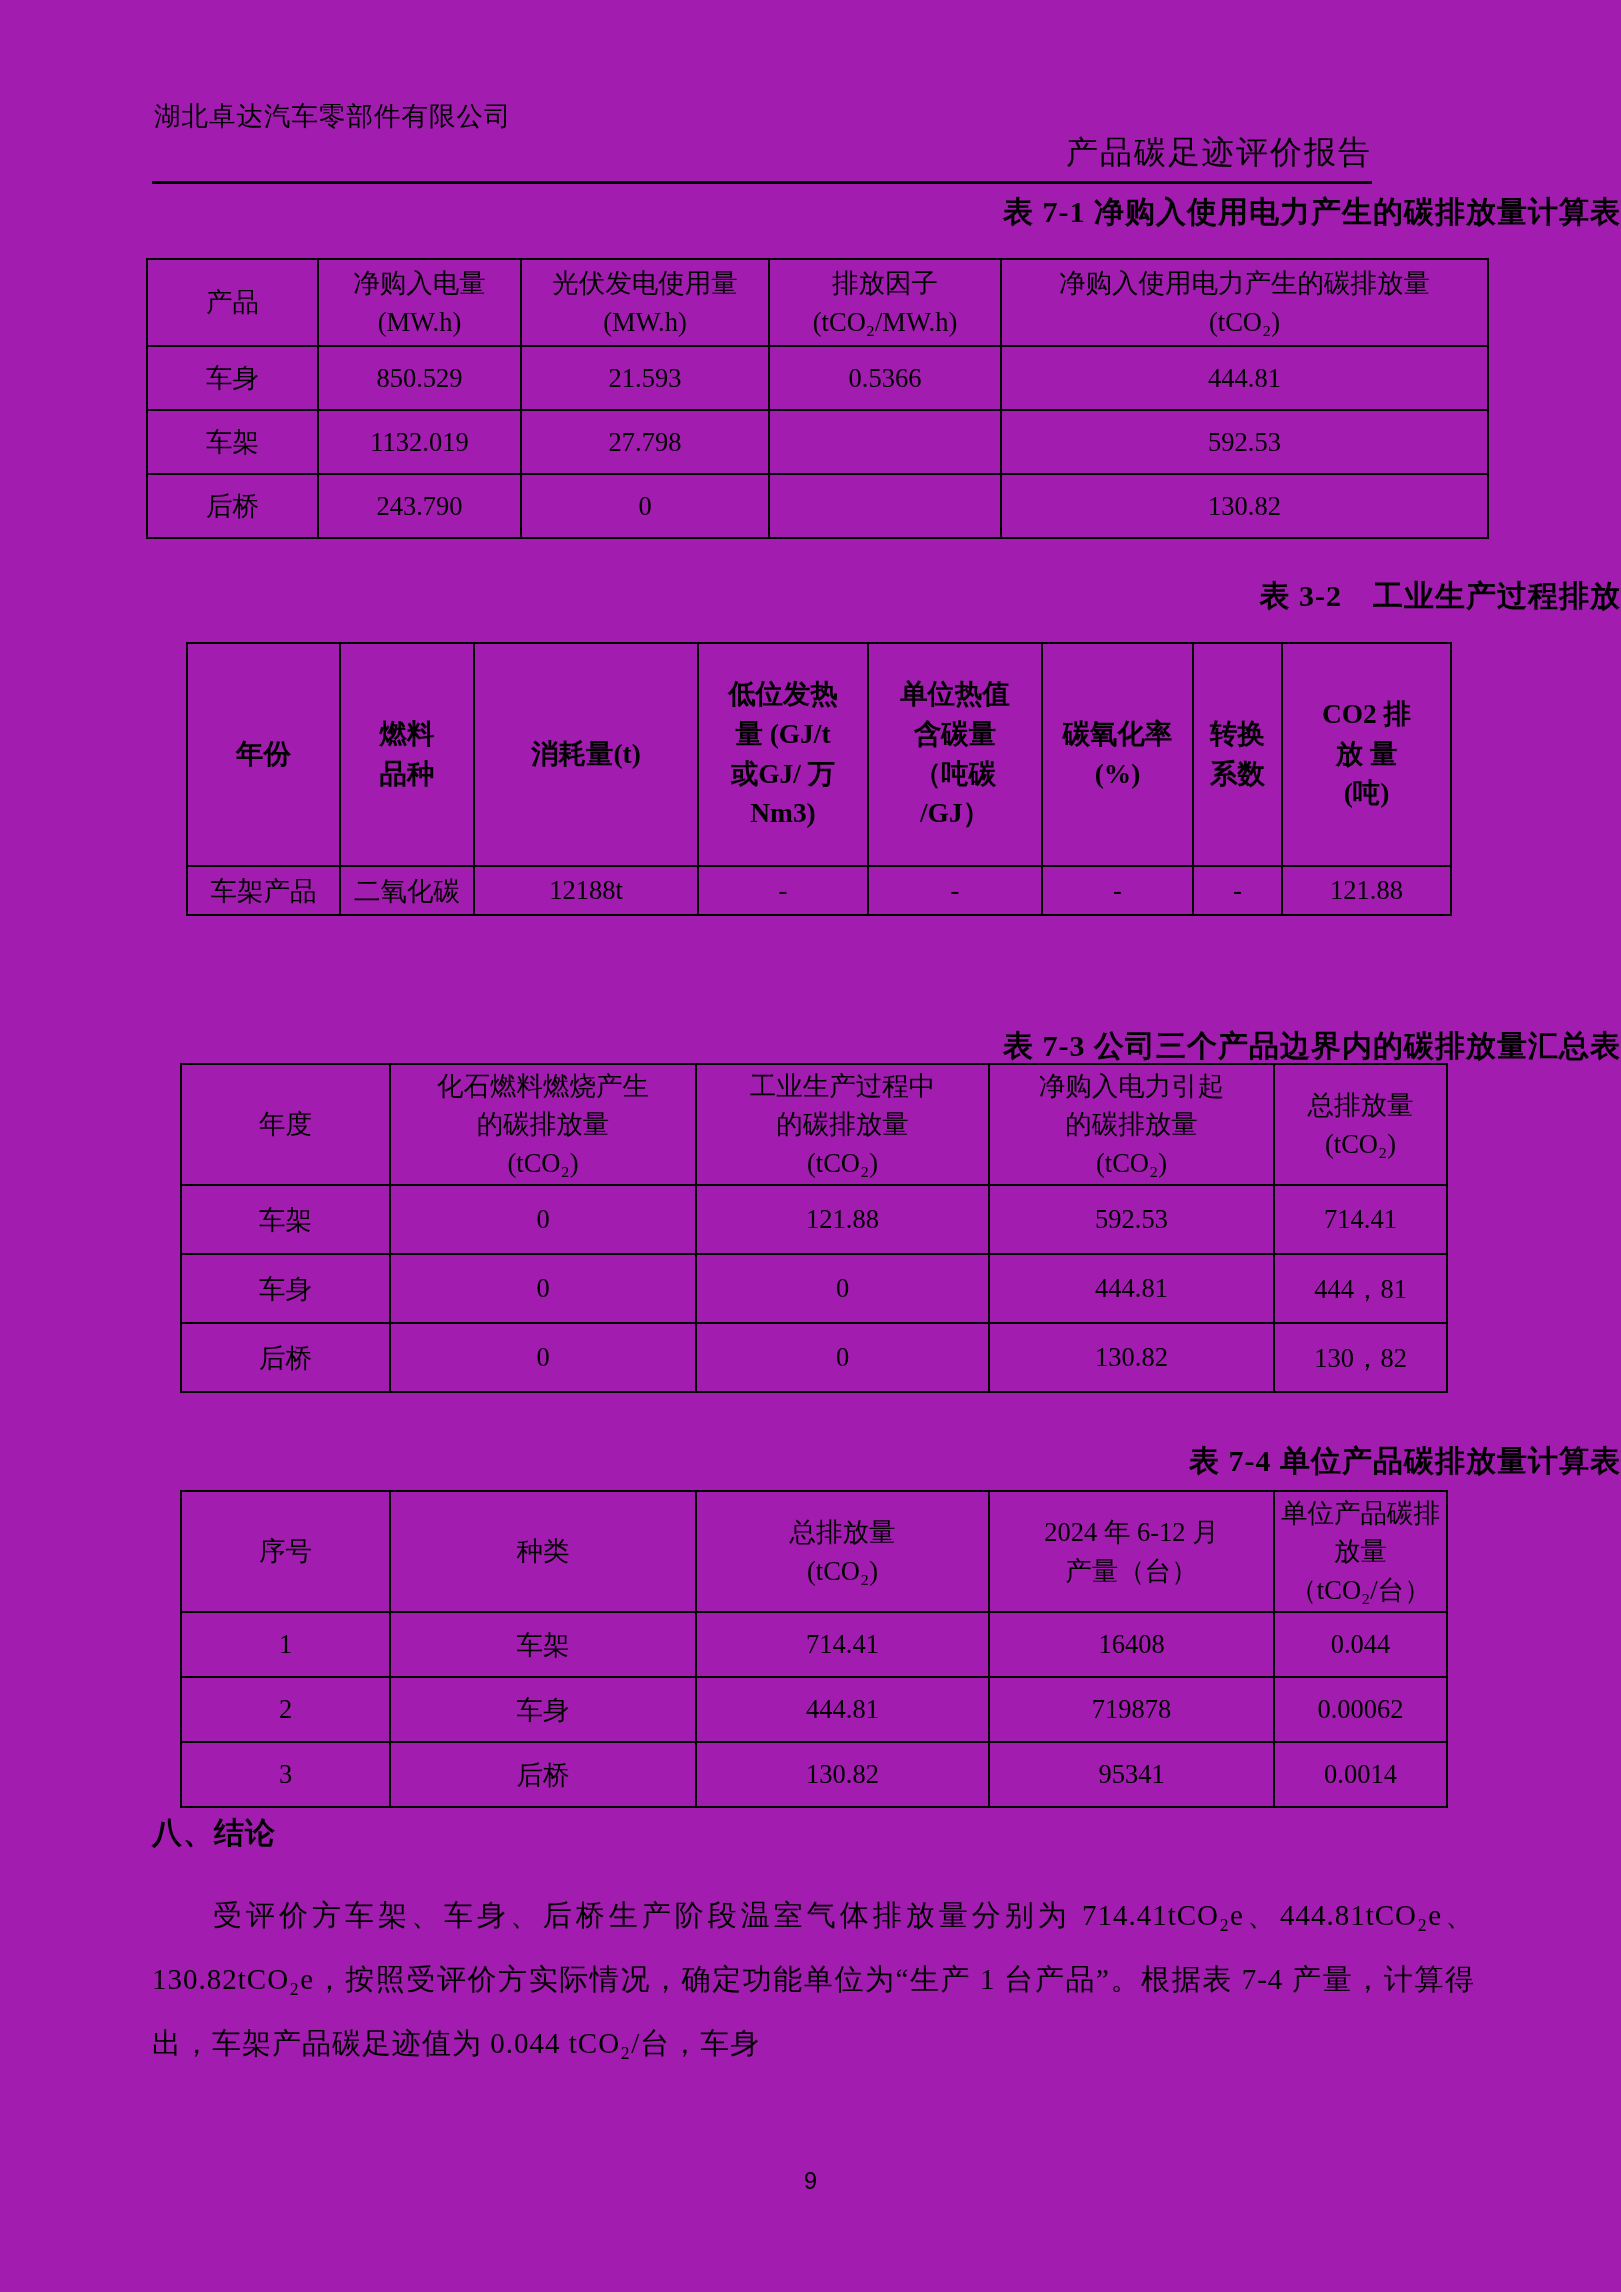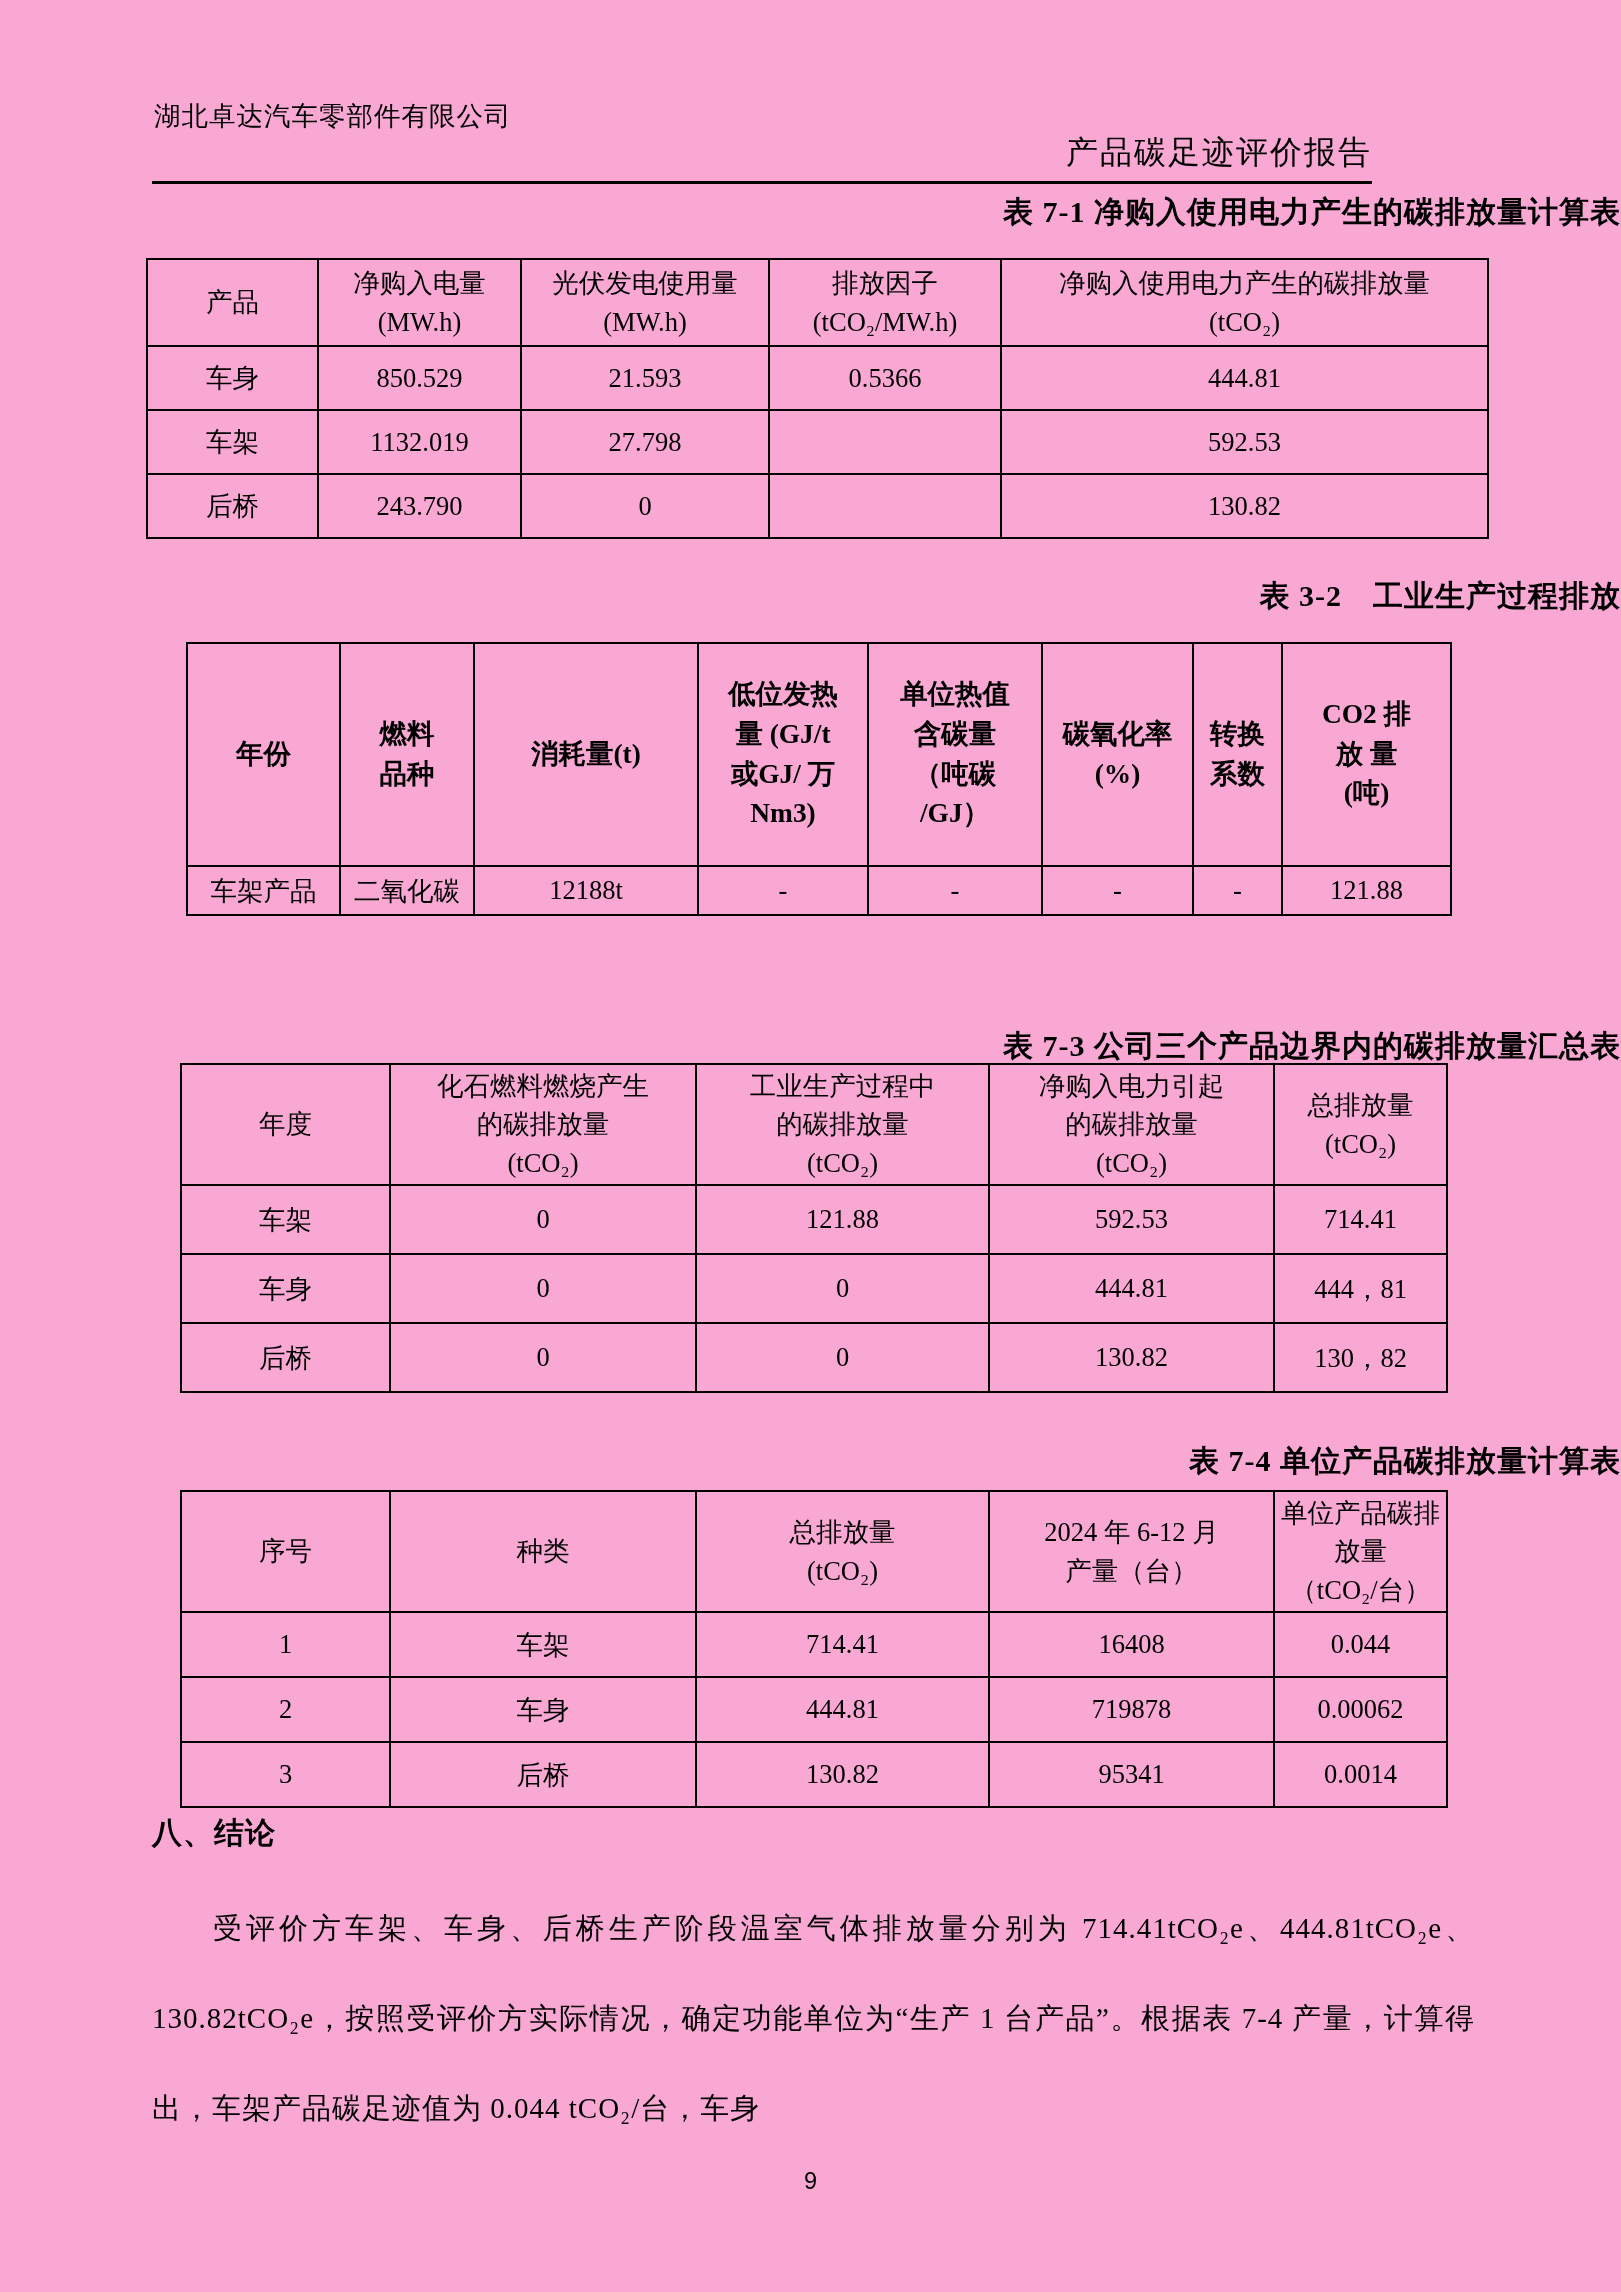--- a/index.html
+++ b/index.html
@@ -1,21 +1,21 @@
 <!DOCTYPE html>
 <html><head>
 <meta charset="utf-8">
 <style>
   * { margin:0; padding:0; box-sizing:border-box; }
   html,body { background:#888; }
   .page {
     position:relative;
     width:1621px; height:2293px;
     margin:0 auto;
-    background:#f9a8d4;
+    background:#a21caf;
     font-family:"Liberation Serif","DejaVu Serif",serif;
     color:#000;
     overflow:hidden;
   }
   
   .header-bar {
     position:absolute; top:98px; left:152px; width:1220px; height:86px;
     border-bottom:3.9px solid #000;
   }
   .header-company {
@@ -64,21 +64,21 @@
   #table-74 { left:180px; top:1490px; width:1266px; }
   #table-74 tr.hdr { height:82px; }
   #table-74 tr.row { height:65px; }
   
   .conclusion-heading {
     position:absolute; left:152px; top:1813px;
     font-size:30px; font-weight:bold; letter-spacing:1px;
   }
   .conclusion-paragraph {
     position:absolute; left:152px; top:1883px; width:1323px;
-    font-size:29px; line-height:90px;
+    font-size:29px; line-height:64px;
     text-align:justify; text-indent:61px;
     letter-spacing:1px;
   }
   
   .page-number {
     position:absolute; left:0; top:2168px; width:100%;
     text-align:center; font-size:23.5px;
     font-family:"Liberation Sans","DejaVu Sans",sans-serif;
   }
 </style>

